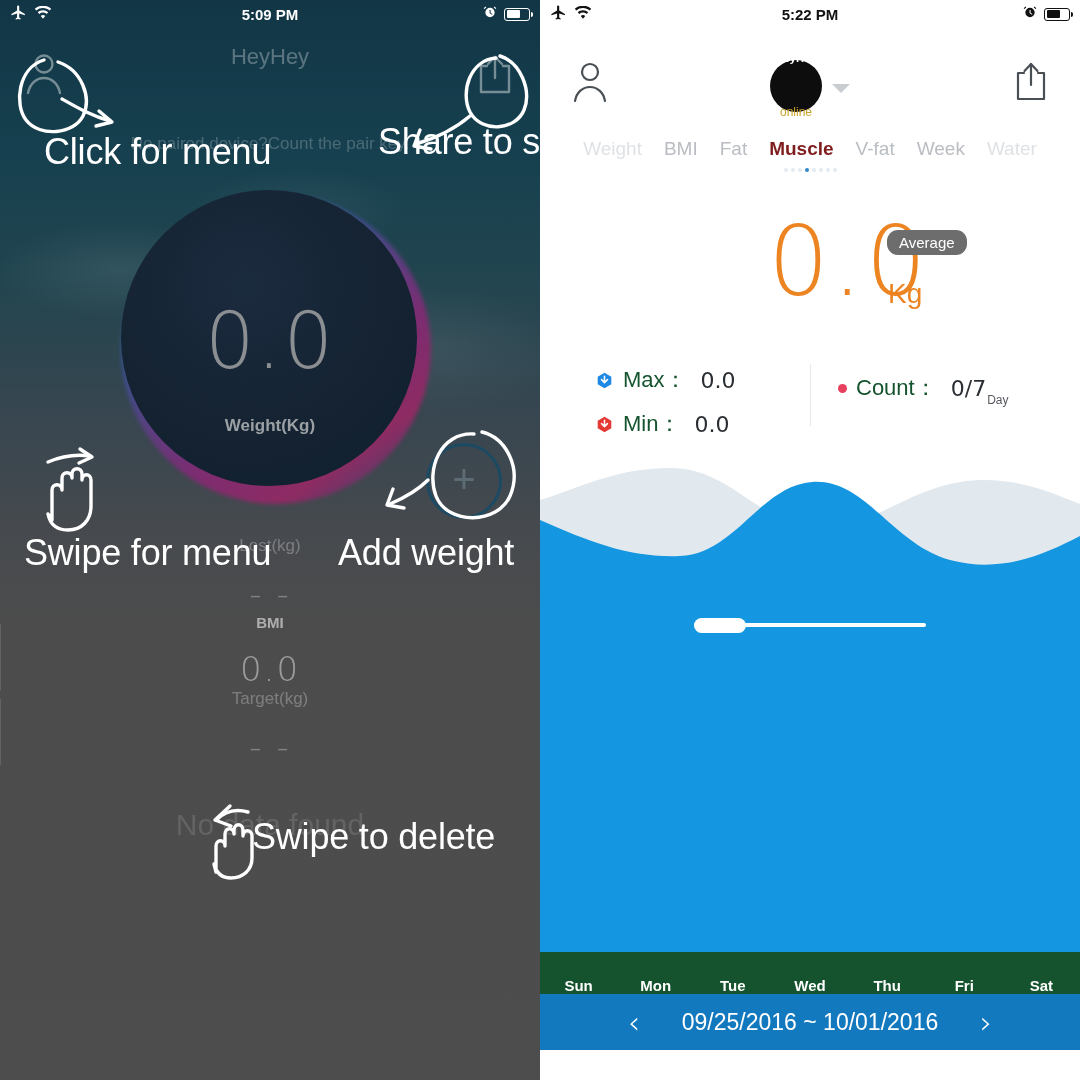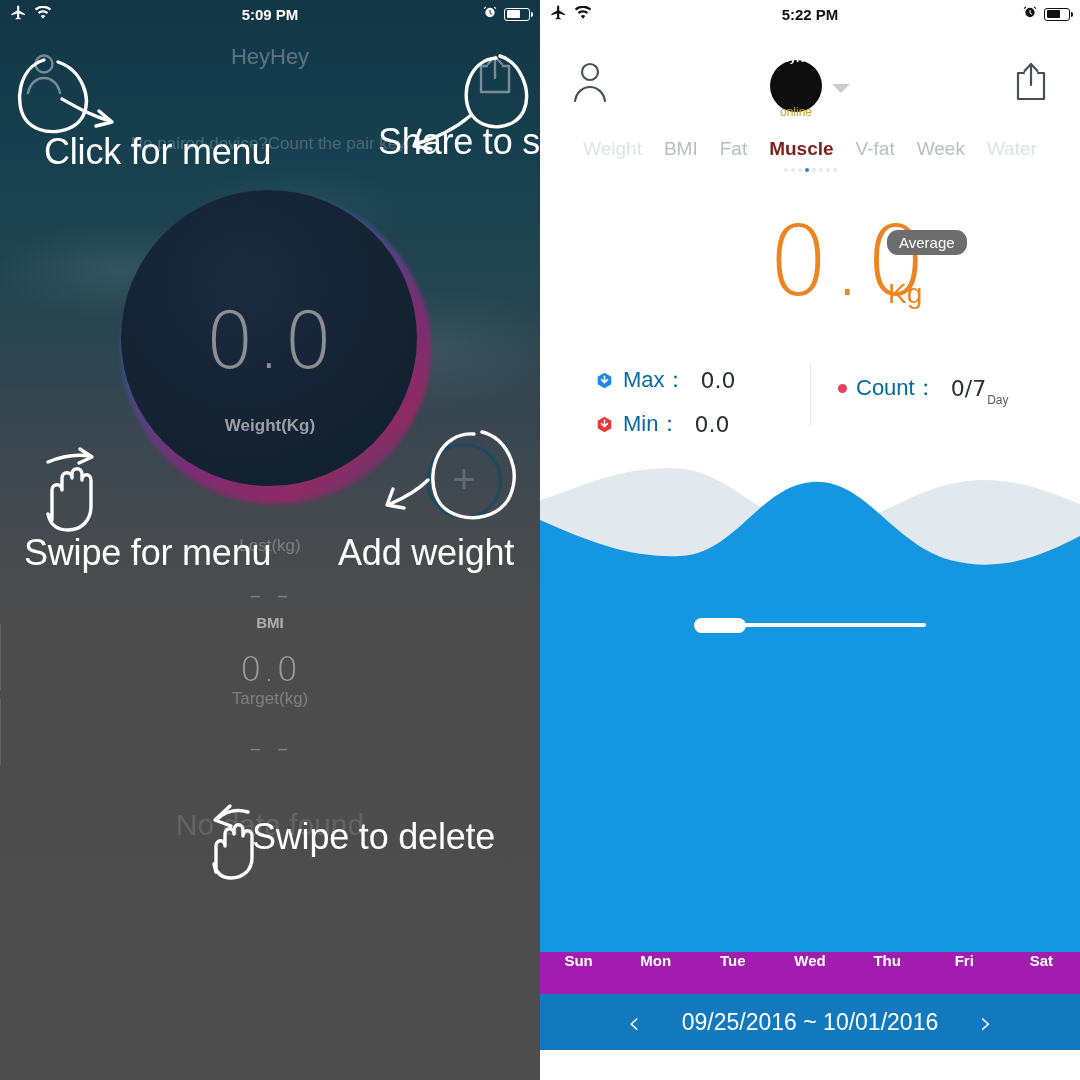--- a/index.html
+++ b/index.html
@@ -110,38 +110,38 @@
     font-size:15px; padding:4px 12px; border-radius:11px; }
 
   .pr-kpis { position:absolute; top:358px; left:0; width:100%; height:92px; display:flex; }
   .pr-kpi-left { width:270px; position:relative; padding-left:56px; }
   .pr-kpi-right { flex:1; position:relative; padding-left:28px; padding-top:8px; }
   .pr-kpi-right::before { content:""; position:absolute; left:0; top:6px; width:1px; height:62px;
     background:#e6e8ea; }
   .kpi-row { display:flex; align-items:center; height:44px; }
   .hexicon { width:17px; height:17px; margin-right:10px; position:relative; flex:none; }
   .hexicon svg { display:block; }
-  .kpi-lab { font-size:22px; color:#0369a1; }
+  .kpi-lab { font-size:22px; color:#14532d; }
   .kpi-val { font-size:22px; color:#2b2f33; margin-left:14px; font-family:"DejaVu Sans", sans-serif; }
   .dotico { width:9px; height:9px; border-radius:50%; background:#E8415F; margin-right:9px; flex:none; }
   .kpi-sub { font-size:12px; color:#55595e; align-self:flex-end; margin-bottom:3px; margin-left:1px; }
 
   .pr-waves { position:absolute; left:0; top:448px; width:540px; height:504px; overflow:hidden; }
   .pr-waves svg { display:block; }
 
   .pr-slider { position:absolute; left:0; top:618px; width:100%; }
   .pr-track { position:relative; width:232px; margin:0 auto; height:14px; }
   .pr-track .bar { position:absolute; left:0; top:5px; width:100%; height:4px;
     background:#fff; border-radius:2px; }
   .pr-knob { position:absolute; left:0; top:0; width:52px; height:15px; border-radius:8px; background:#fff; }
   .pr-seg { display:flex; justify-content:center; gap:22px; margin-top:10px; }
   .pr-seg span { color:#fff; font-size:22px; }
 
   .pr-days { position:absolute; left:0; top:952px; width:100%; height:42px;
-    display:flex; background:#a21caf; align-items:flex-start; }
+    display:flex; background:#14532d; align-items:flex-end; }
   .pr-days span { flex:1; text-align:center; color:#fff; font-size:15px; font-weight:bold; }
   .pr-daterow { position:absolute; left:0; top:994px; width:100%; height:56px;
     background:#1279BE; display:flex; align-items:center; justify-content:center; gap:0; }
   .pr-arrow { color:#fff; font-size:30px; width:90px; text-align:center; font-weight:300;
     font-family:"DejaVu Sans", sans-serif; }
   .pr-range { color:#fff; font-size:23px; min-width:262px; text-align:center; }
   .pr-foot { position:absolute; left:0; top:1050px; width:100%; height:30px; background:#fff; }
 </style>
 </head>
 <body>

